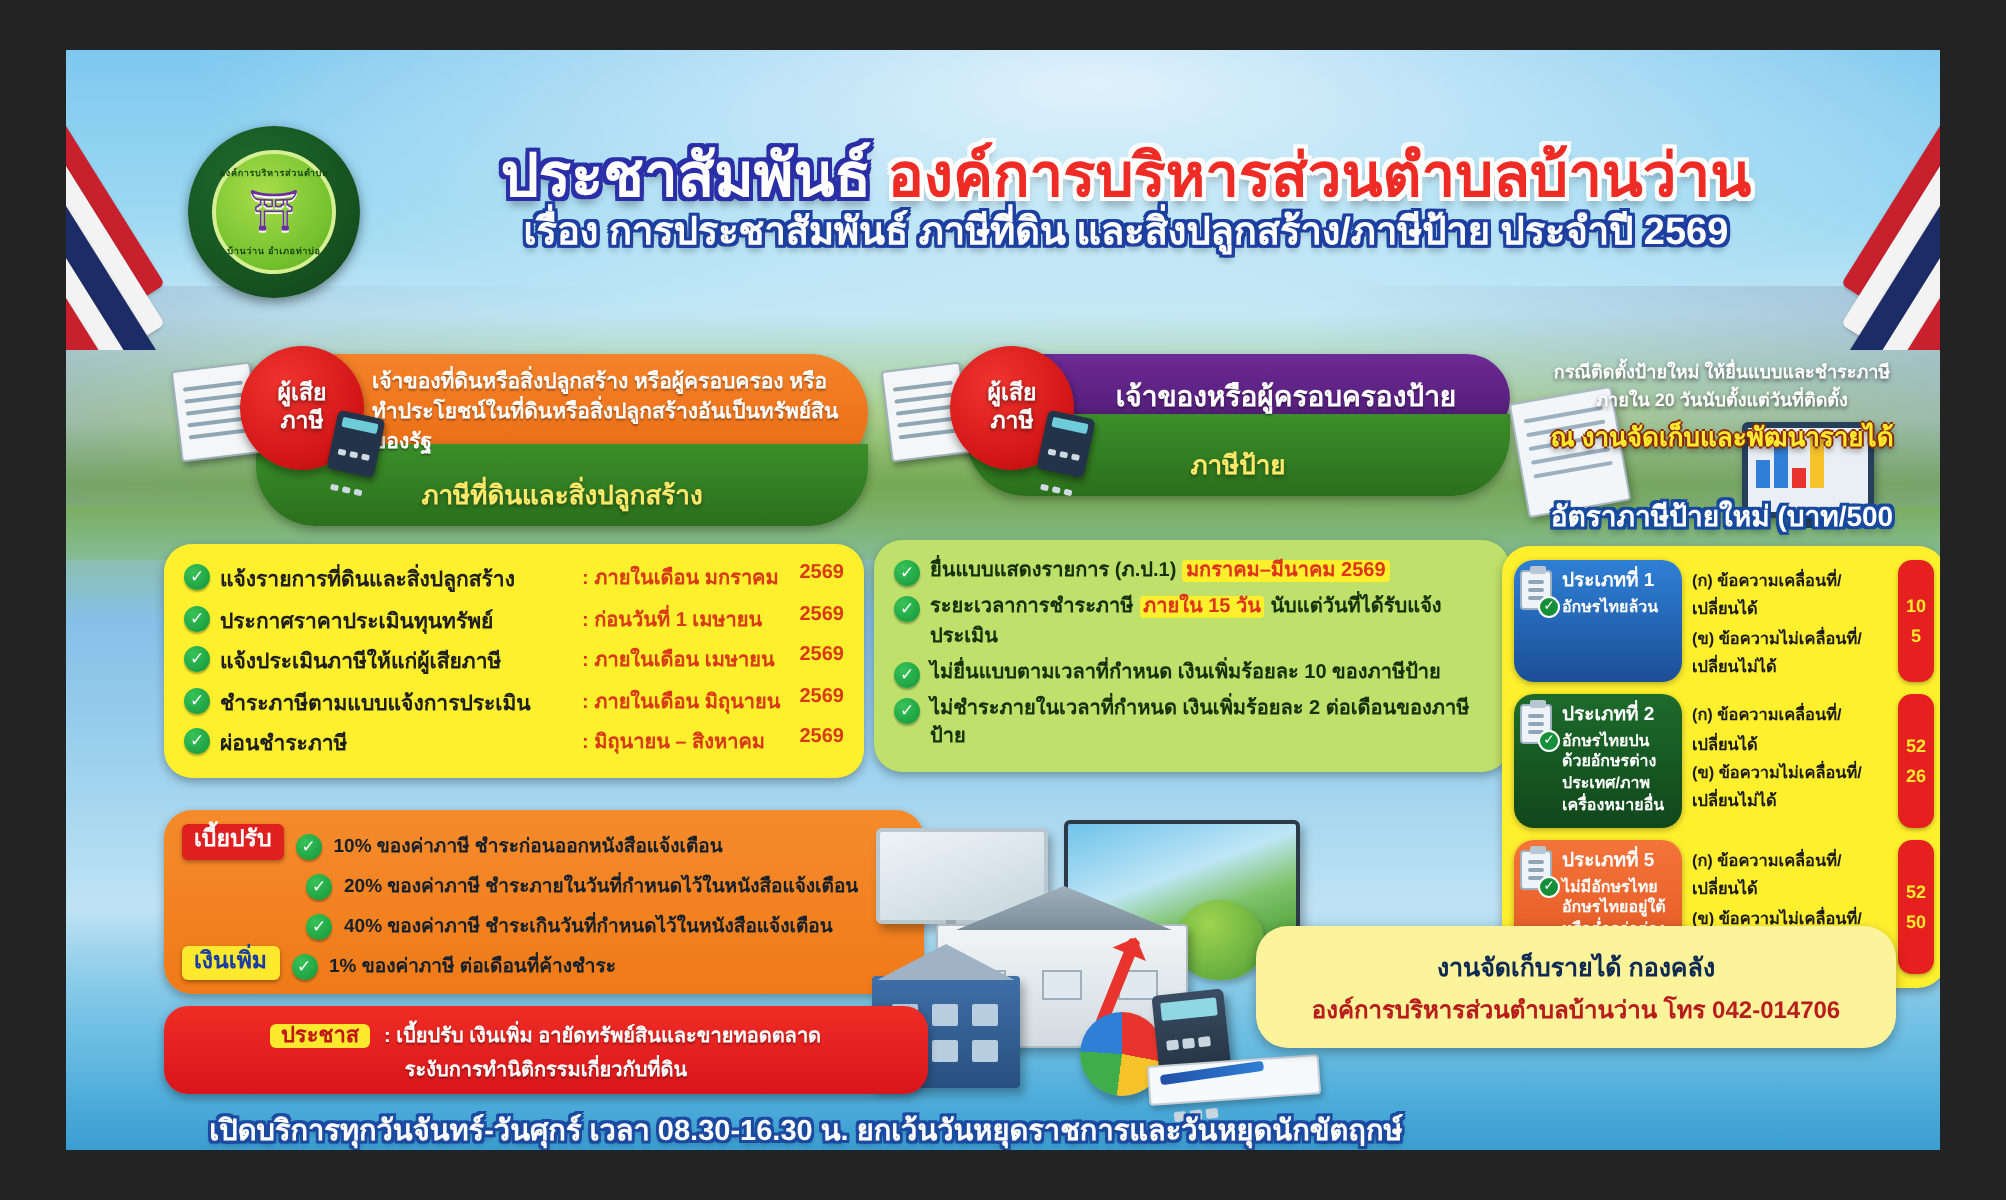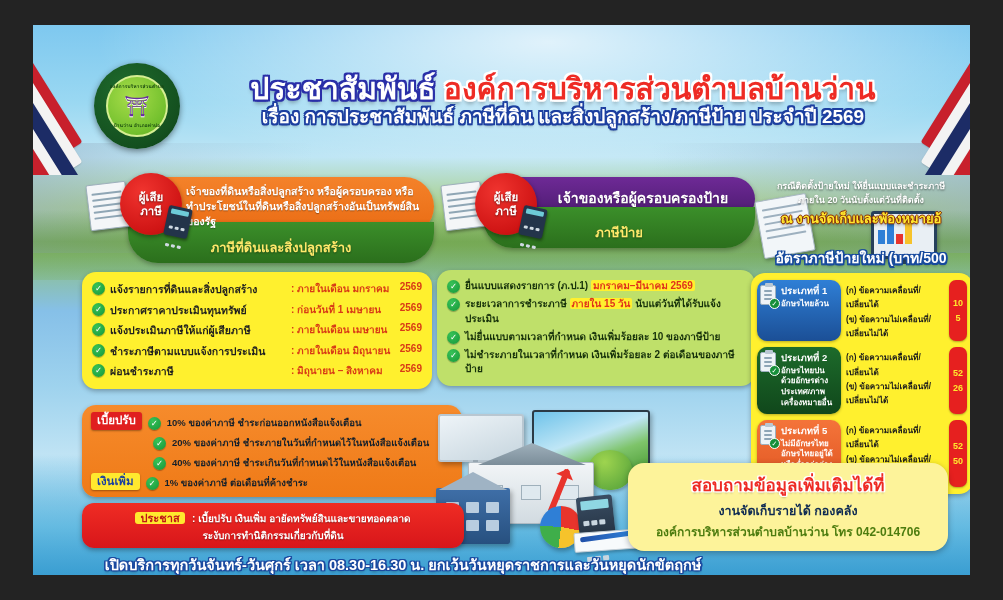--- a/index.html
+++ b/index.html
@@ -260,21 +260,21 @@
     background:#fdf39a; border-radius:16px; box-shadow:0 2px 6px rgba(0,0,0,.3);
     text-align:center;
   }
   #contact .h {
     font-size:17px; font-weight:bold; color:#ee2b24;
     text-shadow:-1.4px 0 #fff,1.4px 0 #fff,0 -1.4px #fff,0 1.4px #fff,
                 -1.4px -1.4px #fff,1.4px -1.4px #fff,-1.4px 1.4px #fff,1.4px 1.4px #fff,
                 0 2px 2px rgba(0,0,0,.25);
   }
   #contact .s { margin-top:3px; font-size:12.5px; font-weight:bold; color:#0e2a52; }
-  #contact .s2 { margin-top:1px; font-size:12px; font-weight:bold; color:#4d7c0f; }
+  #contact .s2 { margin-top:1px; font-size:12px; font-weight:bold; color:#b91c1c; }
 
   
   #hours {
     position:absolute; left:40px; top:528px; width:660px;
     font-size:14.5px; font-weight:bold; color:#ffffff; white-space:nowrap;
     text-shadow:-1.4px 0 #1b4aa0,1.4px 0 #1b4aa0,0 -1.4px #1b4aa0,0 1.4px #1b4aa0,
                 -1.4px -1.4px #1b4aa0,1.4px -1.4px #1b4aa0,-1.4px 1.4px #1b4aa0,1.4px 1.4px #1b4aa0,
                 0 2px 3px rgba(0,0,0,.35);
     text-align:center;
   }
@@ -452,21 +452,21 @@
       <b style="top:22px"></b>
       <b style="top:29px"></b>
       <b style="top:36px"></b>
     </div>
   <div class="monitor">
     <span class="bar" style="height:14px"></span><span class="bar" style="height:22px"></span><span class="bar" style="height:10px; background:#e8342c"></span><span class="bar" style="height:26px; background:#f6c32b"></span>
   </div>
   <div id="notice">
     <div>กรณีติดตั้งป้ายใหม่ ให้ยื่นแบบและชำระภาษี</div>
     <div>ภายใน 20 วันนับตั้งแต่วันที่ติดตั้ง</div>
-    <span class="em">ณ งานจัดเก็บและพัองหมายอ้</span>
+    <span class="em">ณ งานจัดเก็บและพัฒนารายได้</span>
   </div>
   <div id="rate-title">อัตราภาษีป้ายใหม่ (บาท/500 ตร.ซม.)</div>
 
   <div class="card" id="card-land">
     <div class="row">
       <span class="tick">✓</span>
       <span class="label">แจ้งรายการที่ดินและสิ่งปลูกสร้าง</span>
       <span class="when">: ภายในเดือน มกราคม</span>
       <span class="yr">2569</span>
     </div>
@@ -630,20 +630,19 @@
     <div class="pen"></div>
   </div>
 
   <div id="lawbar">
     <span class="ltag">ประชาส</span>
     <span class="ltxt">: เบี้ยปรับ เงินเพิ่ม อายัดทรัพย์สินและขายทอดตลาด</span>
     <span class="ltxt l2">ระงับการทำนิติกรรมเกี่ยวกับที่ดิน</span>
   </div>
 
   <div id="contact">
-    <div class="h">สอบถามข้อมูลเพิ่มเติมได้ที่</div>
     <div class="s">งานจัดเก็บรายได้ กองคลัง</div>
     <div class="s2">องค์การบริหารส่วนตำบลบ้านว่าน โทร 042-014706</div>
   </div>
 
   <div id="hours">เปิดบริการทุกวันจันทร์-วันศุกร์ เวลา 08.30-16.30 น. ยกเว้นวันหยุดราชการและวันหยุดนักขัตฤกษ์</div>
 
 </div>
 
 </body></html>

